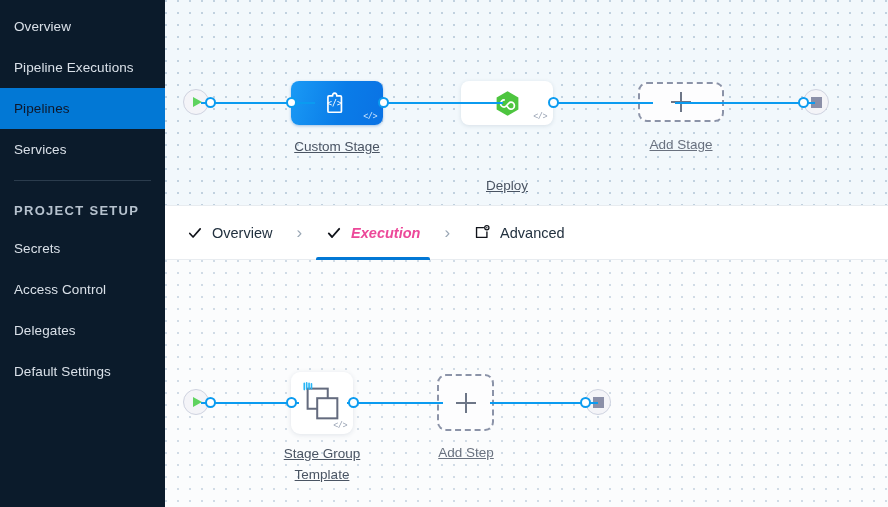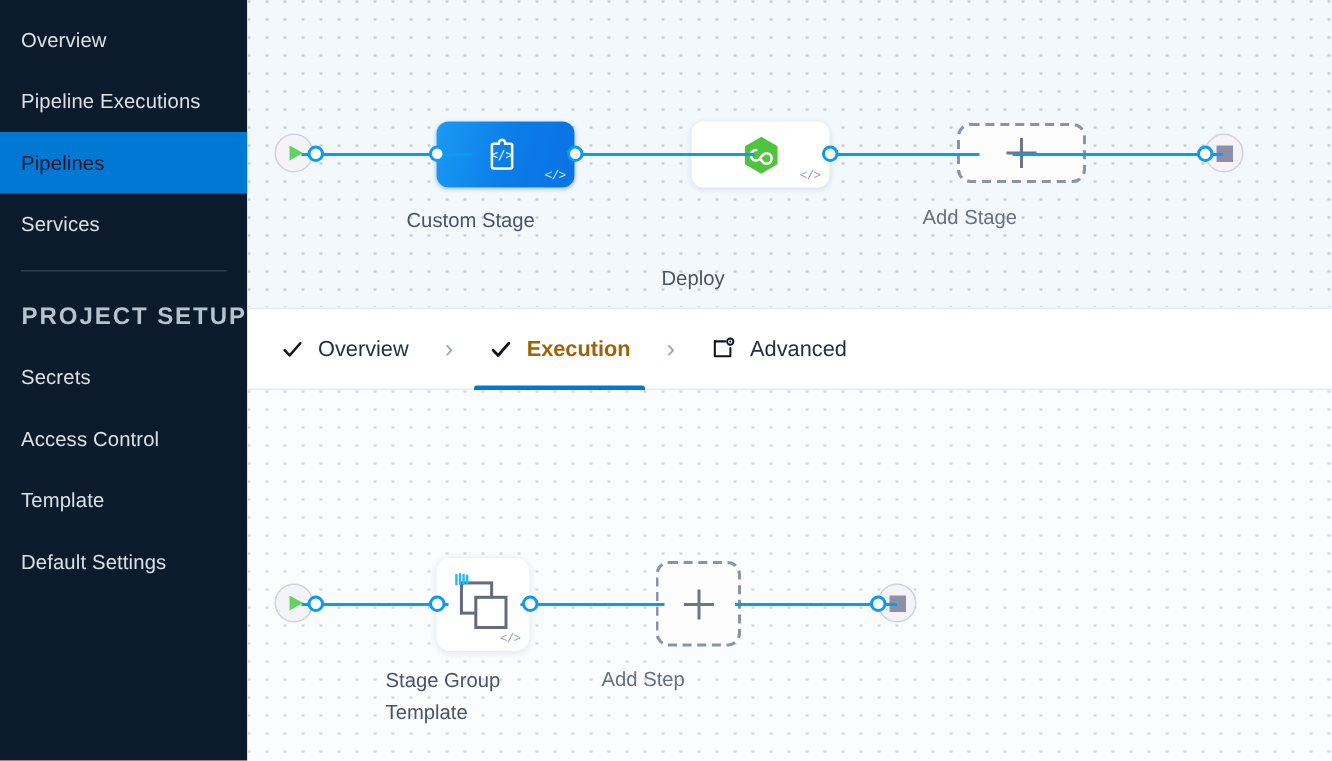--- a/index.html
+++ b/index.html
@@ -25,24 +25,23 @@
     color:#d9e0e8;font-size:13.5px;letter-spacing:.1px;
     cursor:pointer;
     box-sizing:border-box;
   }
   .nav-item.active{background:#0278d5;color:#0f172a;}
   .nav-divider{
     height:1px;background:#2b3c4d;
     margin:10px 14px 0 14px;
   }
   .nav-section{
-    color:#b6c2ce;font-size:16px;font-weight:bold;
+    color:#b6c2ce;font-size:13px;font-weight:bold;
     letter-spacing:1.3px;
     padding:22px 0 10px 14px;
-    text-align:center;
   }
 
   
   .main{position:relative;flex:1;height:507px;background:#fff;}
 
   .canvas-top{
     position:absolute;left:0;top:0;width:723px;height:205px;
     background:#f2f8fc;
     overflow:hidden;
   }
@@ -71,21 +70,21 @@
     padding-left:12px;
     box-sizing:border-box;
   }
   .tab{
     display:flex;align-items:center;gap:9px;
     height:55px;padding:0 10px;
     font-size:14.5px;color:#22313f;
     cursor:pointer;position:relative;
     box-sizing:border-box;
   }
-  .tab.active{font-weight:bold;color:#a16207;}
+  .tab.active{font-weight:bold;color:#ec4899;font-style:italic;}
   .tab.active:after{
     content:"";position:absolute;left:0;right:0;bottom:0;height:3px;
     background:#0278d5;border-radius:2px 2px 0 0;
   }
   .tab .chk{width:16px;height:16px;display:inline-block;}
   .tab-sep{
     color:#9aa7b5;font-size:17px;padding:0 14px;user-select:none;
     display:flex;align-items:center;
   }
   .adv-ic{width:17px;height:17px;display:inline-block;}
@@ -147,23 +146,23 @@
   .plus{
     position:relative;width:20px;height:20px;
   }
   .plus:before,.plus:after{
     content:"";position:absolute;background:#6d7687;
   }
   .plus:before{left:9px;top:0;width:2px;height:20px;}
   .plus:after{top:9px;left:0;height:2px;width:20px;}
 
   .node-label{
-    position:absolute;text-align:left;
+    position:absolute;text-align:center;
     font-size:13.5px;color:#4a5463;
-    line-height:21px;white-space:nowrap;
+    line-height:21px;white-space:nowrap;text-decoration:underline;
   }
   .node-label.muted{color:#69717f;}
 
   .tmpl-card{
     width:62px;height:62px;border-radius:9px;background:#ffffff;
     box-shadow:0 1px 5px rgba(30,60,90,.12);
     position:relative;box-sizing:border-box;
     display:flex;align-items:center;justify-content:center;
   }
 </style>
@@ -190,21 +189,21 @@
 
     <div class="nav-section">PROJECT SETUP</div>
 
     <div class="nav-item">
       <span>Secrets</span>
     </div>
     <div class="nav-item">
       <span>Access Control</span>
     </div>
     <div class="nav-item">
-      <span>Template</span>
+      <span>Delegates</span>
     </div>
     <div class="nav-item">
       <span>Default Settings</span>
     </div>
   </nav>
 
   <div class="main">
 
     <div class="canvas-top">
       <div class="dots"></div>

